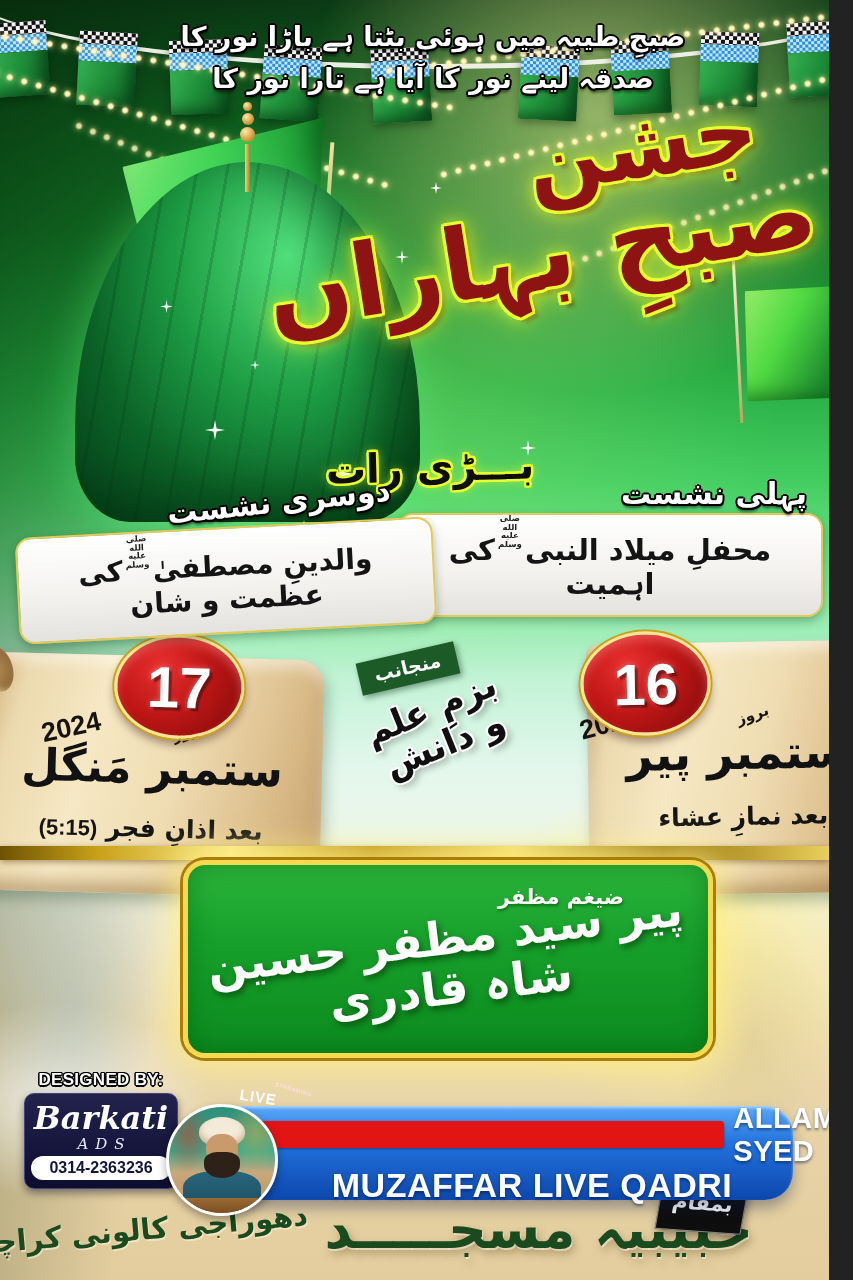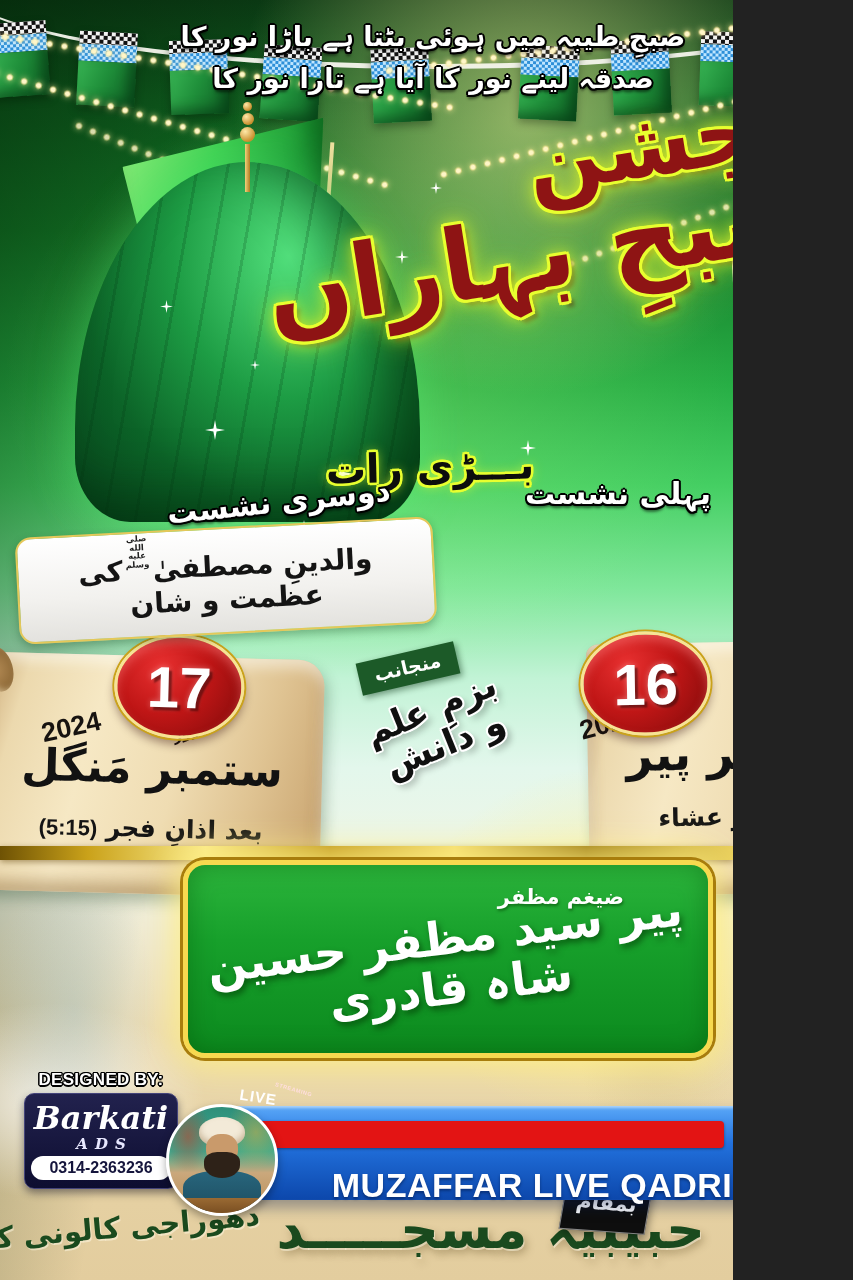--- a/index.html
+++ b/index.html
@@ -1,16 +1,16 @@
 <!DOCTYPE html>
 <html><head>
 <meta charset="utf-8">
 <style>
   html,body{margin:0;padding:0;background:#222;}
-  .poster{position:relative;width:733px;height:1280px;overflow:hidden;
+  .poster{position:relative;width:829px;height:1280px;overflow:hidden;
     font-family:"DejaVu Sans",sans-serif;
     background:
       radial-gradient(420px 400px at 72% 9%, rgba(255,250,160,.55), transparent 70%),
       radial-gradient(520px 420px at 50% 30%, rgba(210,255,130,.22), transparent 70%),
       radial-gradient(300px 260px at 84% 74%, rgba(255,240,140,.75), transparent 70%),
       radial-gradient(220px 140px at 7% 86%, rgba(255,255,255,.75), transparent 70%),
       linear-gradient(100deg, rgba(0,30,5,.45), transparent 32%),
       linear-gradient(180deg,#0b3a14 0%,#0f5c1e 8%,#157a28 18%,#27ae45 30%,#45cf63 38%,#7fe79b 46%,#c2f3d6 53%,#e3f7ec 60%,#edf6e8 66%,#f0ecd6 72%,#ecdcb4 80%,#e7d3a6 88%,#e3cd9e 100%);}
   .abs{position:absolute;}
   
@@ -123,21 +123,21 @@
     border:5px solid #f7d94f;
     box-shadow:0 0 0 3px #a87d0c,0 0 34px 8px rgba(255,238,130,.9),inset 0 0 26px rgba(0,70,0,.38);}
   .panel-pill{position:absolute;top:-18px;left:50%;transform:translateX(-50%);background:#0c0c0c;color:#fff;font-size:20px;font-weight:700;padding:3px 26px 7px;border-radius:18px;border:2px solid #efe2ae;white-space:nowrap;direction:rtl;}
   .panel-honorific{position:absolute;top:20px;right:84px;color:#fff;font-size:21px;font-weight:700;text-shadow:1px 2px 3px rgba(0,60,0,.55);direction:rtl;}
   .panel-name{position:absolute;inset:16px 14px 6px;display:flex;align-items:center;justify-content:center;transform:rotate(-7deg);font-size:46px;font-weight:800;color:#fff;text-align:center;direction:rtl;line-height:1.08;text-shadow:2px 4px 6px rgba(0,50,0,.6);}
   
   .designed{left:24px;top:1070px;width:154px;text-align:center;z-index:5;font-family:"Liberation Sans",sans-serif;}
   .d-head{font-size:17px;font-weight:900;color:#fff;letter-spacing:.3px;}
   .d-card{margin-top:3px;background:linear-gradient(180deg,#22224e,#0d0d30);border-radius:10px;padding:5px 6px 8px;box-shadow:0 4px 8px rgba(0,0,20,.45);border:1px solid #44447a;}
   .d-brand{font-family:"DejaVu Serif",serif;font-style:italic;font-weight:700;font-size:32px;color:#fff;}
-  .d-sub{font-family:"DejaVu Serif",serif;font-style:italic;font-weight:700;font-size:15px;color:#e8e8ff;letter-spacing:7px;margin:-2px 0 3px;padding-left:7px;}
+  .d-sub{font-family:"DejaVu Serif",serif;font-style:italic;font-weight:400;font-size:15px;color:#e8e8ff;letter-spacing:7px;margin:-2px 0 3px;padding-left:7px;}
   .d-phone{background:#fff;border-radius:12px;font-size:16px;font-weight:800;color:#15153c;padding:3px 18px;}
   .bar{left:213px;top:1106px;width:580px;height:94px;z-index:4;border-radius:28px;
     background:linear-gradient(180deg,#5aa8f8 0%,#2271dd 40%,#0c47ab 100%);
     box-shadow:0 8px 14px rgba(10,30,80,.35),inset 0 2px 3px rgba(255,255,255,.5);
     display:flex;flex-direction:column;align-items:center;justify-content:center;padding-left:58px;box-sizing:border-box;font-family:"Liberation Sans",sans-serif;}
   .bar-row{display:flex;align-items:center;gap:9px;}
   .fb{width:38px;height:38px;border-radius:50%;background:#fff;display:flex;align-items:center;justify-content:center;border:2px solid #cfe3ff;box-shadow:0 2px 4px rgba(0,20,60,.35);}
   .fb span{color:#1468d8;font-family:"DejaVu Serif",serif;font-style:italic;font-weight:900;font-size:27px;margin-top:2px;}
   .live{background:#e31414;border-radius:4px;padding:3px 7px 2px;display:flex;flex-direction:column;align-items:center;line-height:1;box-shadow:0 1px 3px rgba(0,0,0,.4);}
   .live .l1{font-weight:900;font-size:15px;color:#fff;letter-spacing:1px;}
@@ -246,20 +246,23 @@
   </div>
 
   <div class="abs title">
     <div class="t-top o-yellow-title">جشن</div>
     <div class="t-main o-yellow-title">صبحِ بہاراں</div>
   </div>
   <div class="abs subtitle o-yellow-sub">بـــڑی رات</div>
 
   <div class="abs sess sess-right">
     <div class="sess-label o-black">پہلی نشست</div>
+    <div class="sess-box">
+      <span>محفلِ میلاد النبی</span><span class="saw">صلى الله عليه وسلم</span><span>کی اہمیت</span>
+    </div>
   </div>
 
   <div class="abs sess sess-left">
     <div class="sess-label o-black">دوسری نشست</div>
     <div class="sess-box">
       <span>والدینِ مصطفیٰ</span><span class="saw">صلى الله عليه وسلم</span><span>کی عظمت و شان</span>
     </div>
   </div>
 
   <div class="scroll scroll-right">

